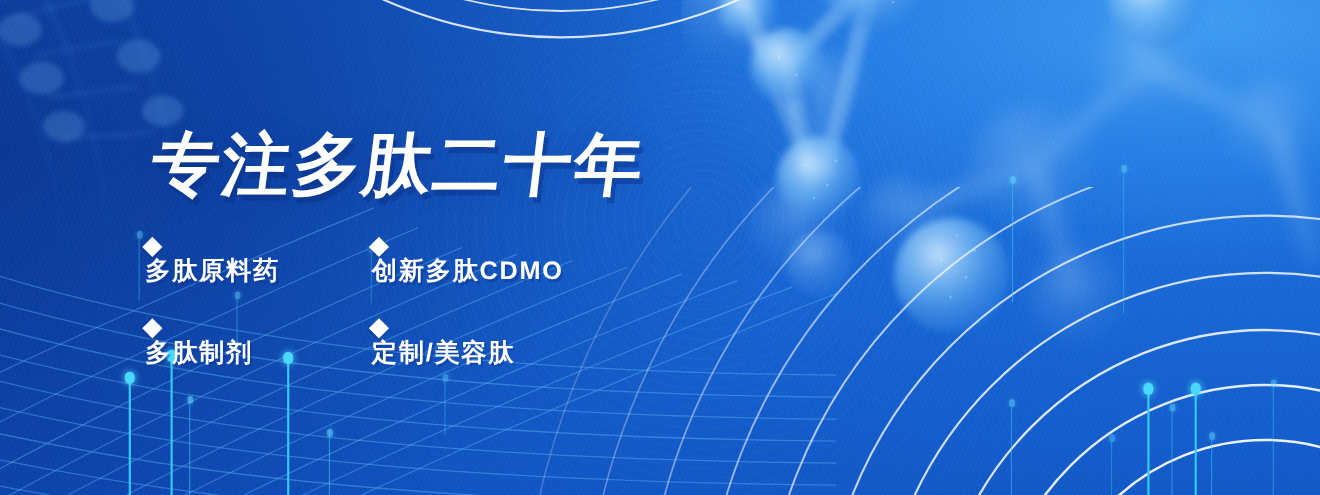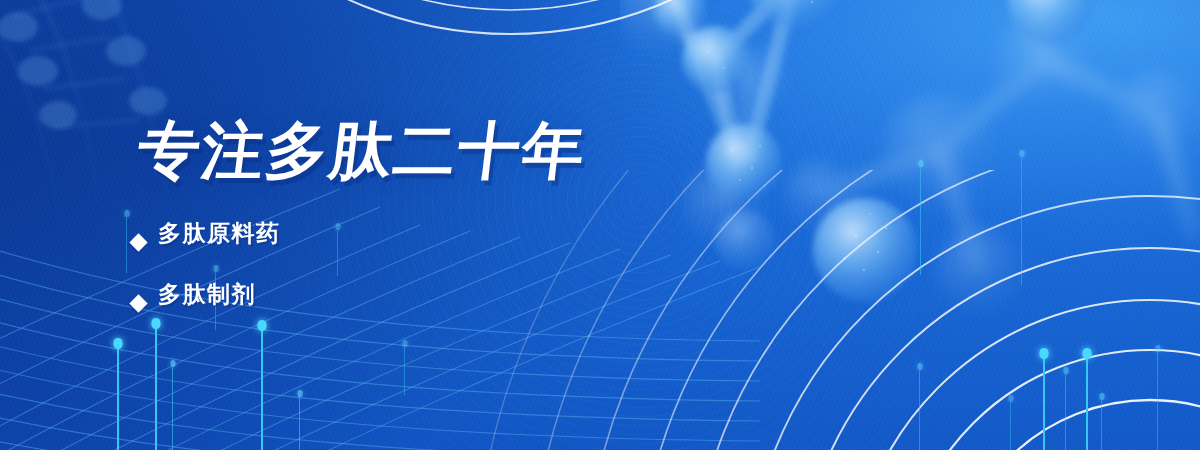--- a/index.html
+++ b/index.html
@@ -78,21 +78,21 @@
     font-weight:bold;color:#ffffff;
     letter-spacing:2px;
     transform:skewX(-7deg);
     text-shadow:4px 5px 0 rgba(9,46,129,.42), 0 0 22px rgba(10,50,140,.30);
     white-space:nowrap;
   }
 
   #bullets{position:absolute;left:132px;top:218px;width:470px;}
   .brow{display:flex;}
   .brow + .brow{margin-top:30px;}
-  .bcell{display:flex;align-items:flex-end;white-space:nowrap;}
+  .bcell{display:flex;align-items:flex-start;white-space:nowrap;flex-direction:column;}
   .bcell.c1{width:206px;}
   .dot{
     width:13px;height:13px;background:#ffffff;
     transform:rotate(45deg);flex:0 0 auto;margin-right:13px;
     box-shadow:1px 2px 0 rgba(9,46,129,.33);
   }
   .btxt{
     color:#ffffff;font-size:23px;font-weight:bold;letter-spacing:1.5px;
     text-shadow:2px 2px 0 rgba(9,46,129,.35);
   }
@@ -315,25 +315,33 @@
 
     <div id="headline">专注多肽二十年</div>
 
     <div id="bullets">
 
       <div class="brow">
         <div class="bcell c1">
           <span class="dot"></span>
           <span class="btxt">多肽原料药</span>
         </div>
+        <div class="bcell">
+          <span class="dot"></span>
+          <span class="btxt">创新多肽CDMO</span>
+        </div>
       </div>
 
       <div class="brow">
         <div class="bcell c1">
           <span class="dot"></span>
           <span class="btxt">多肽制剂</span>
         </div>
+        <div class="bcell">
+          <span class="dot"></span>
+          <span class="btxt">定制/美容肽</span>
+        </div>
       </div>
 
     </div>
   </div>
 
 </div>
 
 </body></html>

